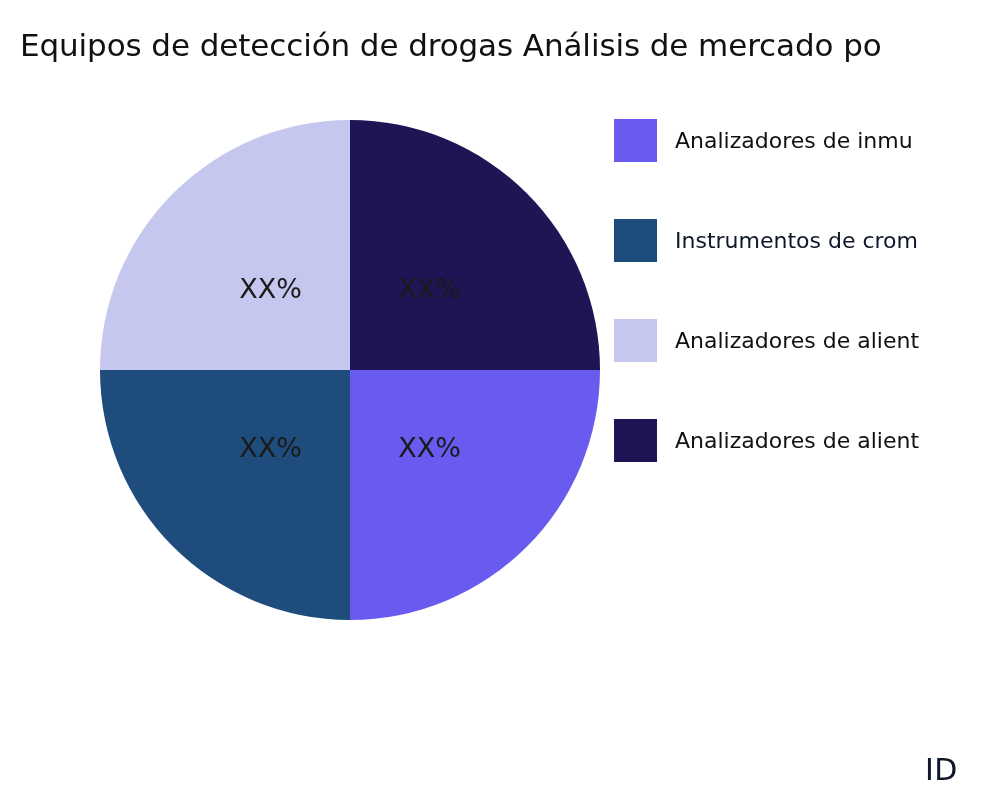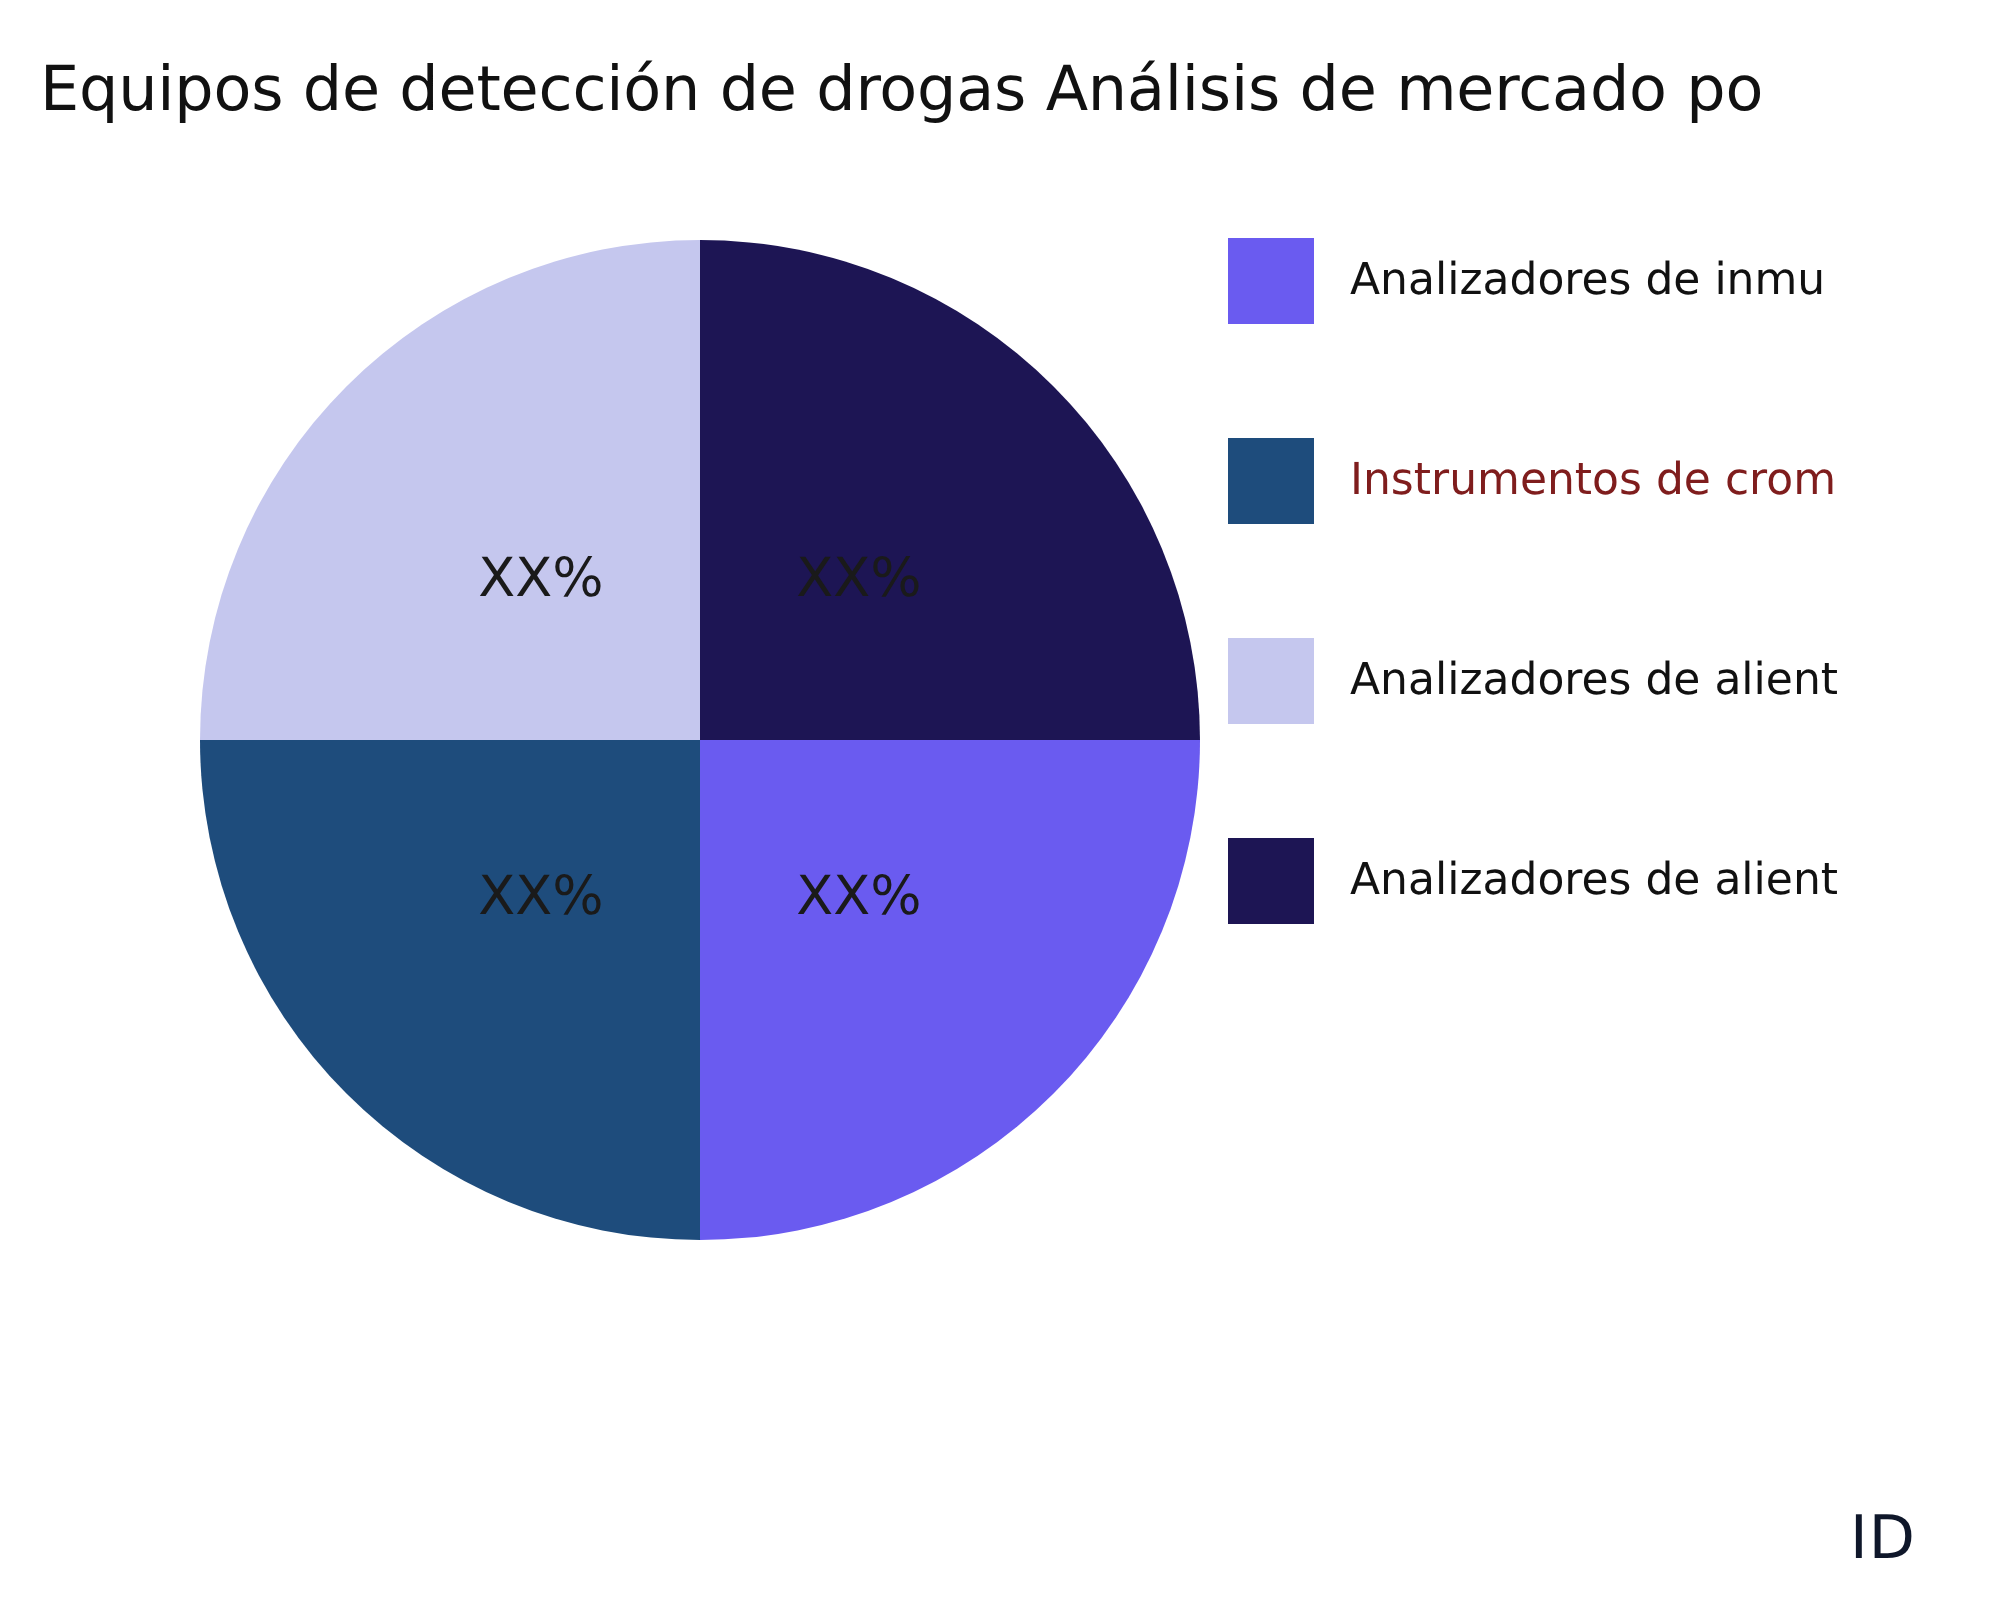--- a/index.html
+++ b/index.html
@@ -122,21 +122,21 @@
     </svg>
   </div>
 
   <div id="legend">
       <div class="legend-row">
         <span class="legend-swatch" style="background: rgb(106, 91, 240);"></span>
         <span class="legend-label" style="color: rgb(17, 17, 17);">Analizadores de inmu</span>
       </div>
       <div class="legend-row">
         <span class="legend-swatch" style="background: rgb(30, 76, 124);"></span>
-        <span class="legend-label" style="color: #7f1d1d;">Instrumentos de crom</span>
+        <span class="legend-label" style="color: #0f172a;">Instrumentos de crom</span>
       </div>
       <div class="legend-row">
         <span class="legend-swatch" style="background: rgb(197, 199, 238);"></span>
         <span class="legend-label" style="color: rgb(17, 17, 17);">Analizadores de alient</span>
       </div>
       <div class="legend-row">
         <span class="legend-swatch" style="background: rgb(29, 21, 84);"></span>
         <span class="legend-label" style="color: rgb(17, 17, 17);">Analizadores de alient</span>
       </div>
     </div>

